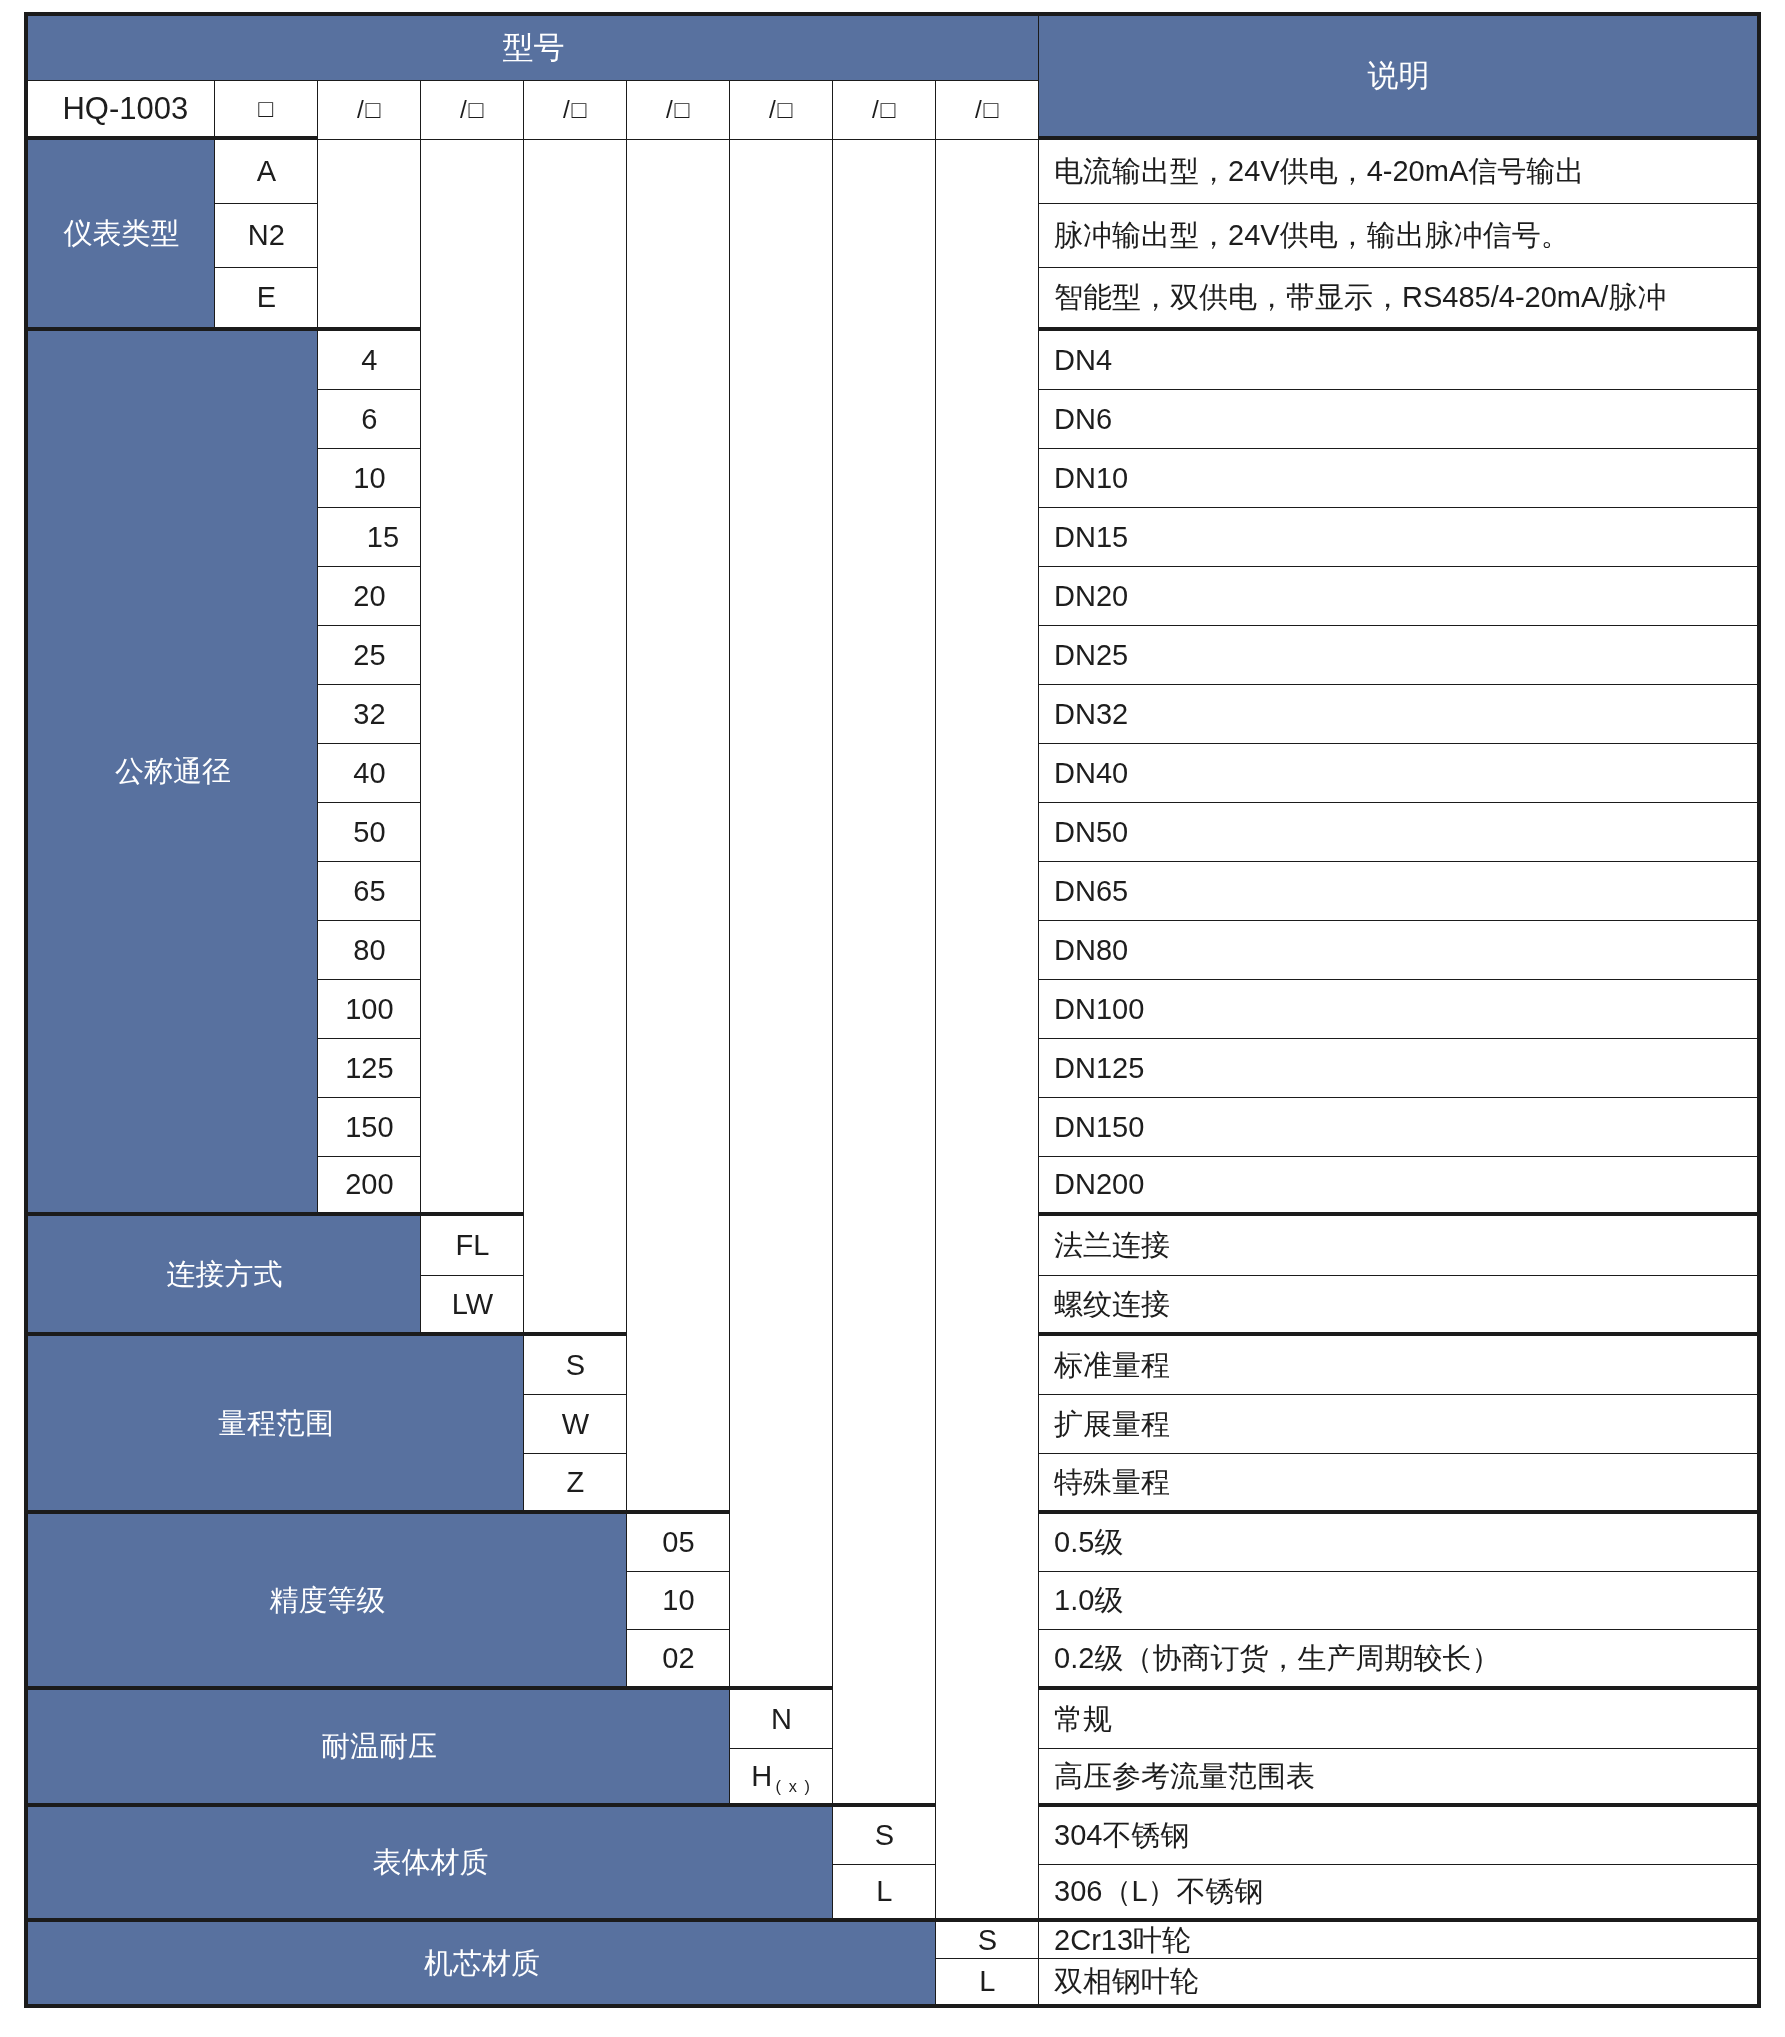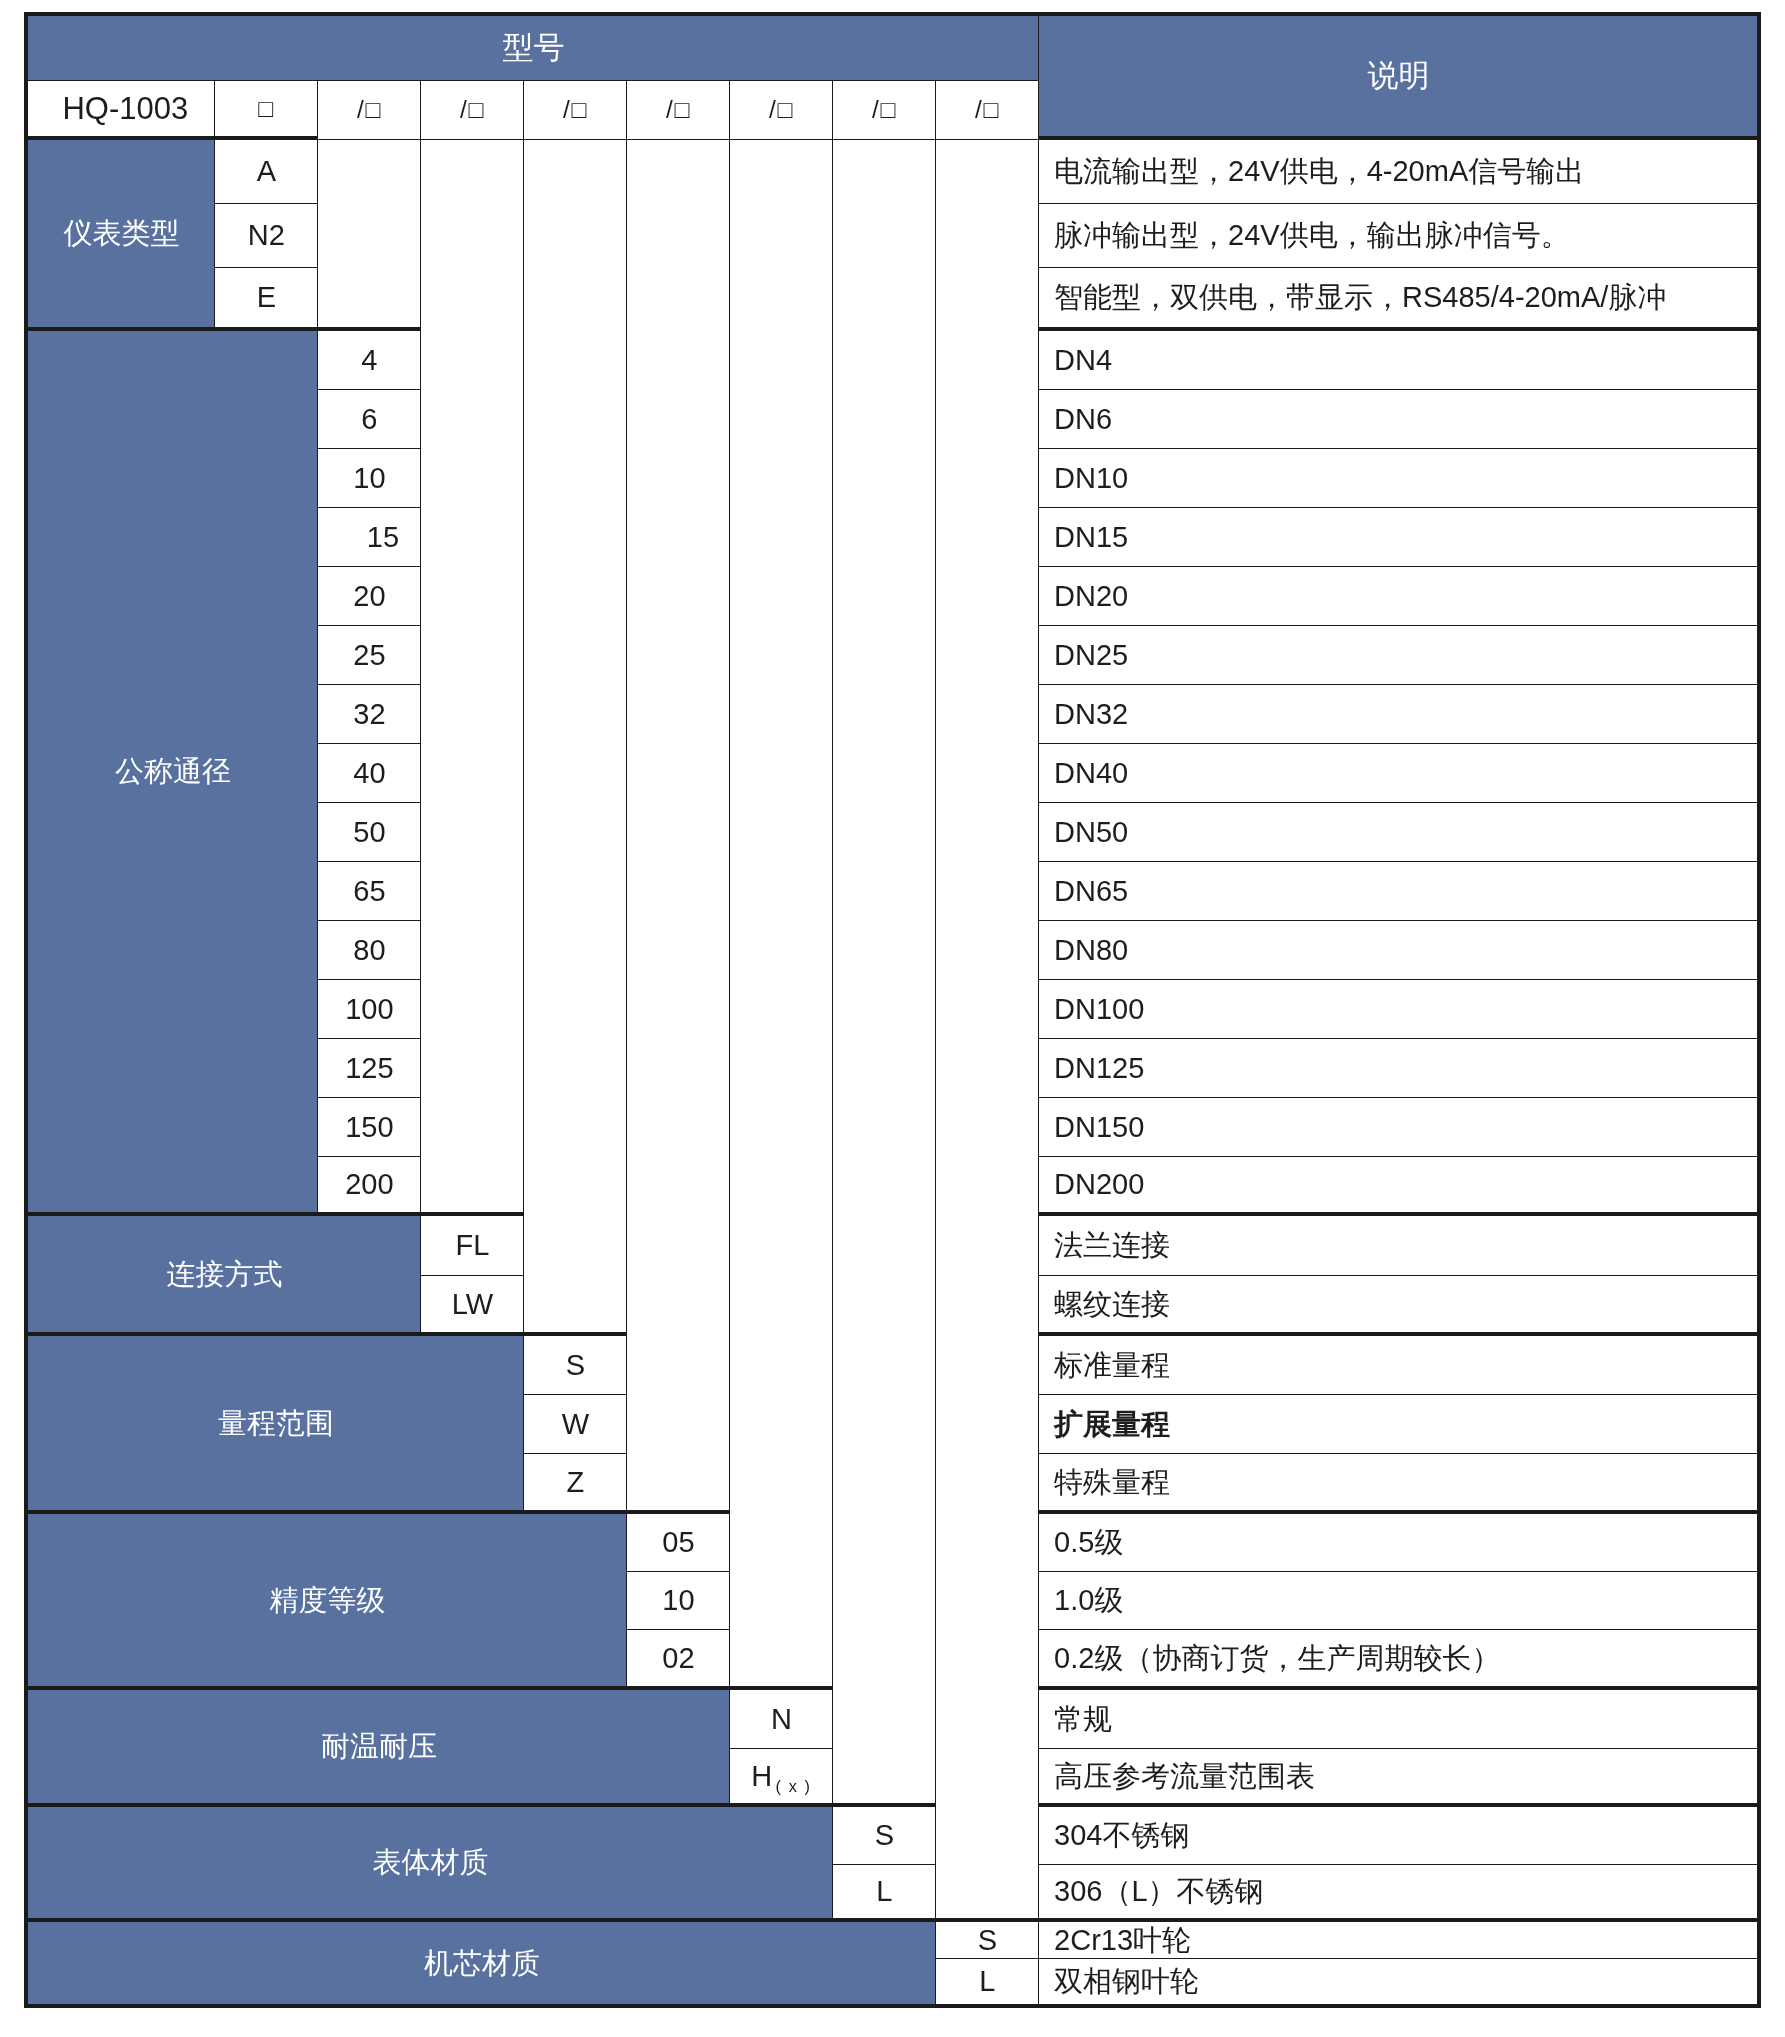--- a/index.html
+++ b/index.html
@@ -158,21 +158,21 @@
     <div class="cell desc nr tb" style="grid-area: 22 / 10 / 23 / 11;">螺纹连接</div>
     <div class="cell tb blue" style="grid-area: 23 / 1 / 26 / 5; background: rgb(88, 113, 159);">量程范围</div>
     <div class="cell tb" style="grid-area: 3 / 5 / 23 / 6;"></div>
     <div class="cell code" style="grid-area: 23 / 5 / 24 / 6;">
       <span>S</span>
     </div>
     <div class="cell desc nr" style="grid-area: 23 / 10 / 24 / 11;">标准量程</div>
     <div class="cell code" style="grid-area: 24 / 5 / 25 / 6;">
       <span>W</span>
     </div>
-    <div class="cell desc nr" style="grid-area: 24 / 10 / 25 / 11; font-weight: bold;">扩展量程</div>
+    <div class="cell desc nr" style="grid-area: 24 / 10 / 25 / 11;">扩展量程</div>
     <div class="cell code tb" style="grid-area: 25 / 5 / 26 / 6;">
       <span>Z</span>
     </div>
     <div class="cell desc nr tb" style="grid-area: 25 / 10 / 26 / 11;">特殊量程</div>
     <div class="cell tb blue" style="grid-area: 26 / 1 / 29 / 6; background: rgb(88, 113, 159);">精度等级</div>
     <div class="cell tb" style="grid-area: 3 / 6 / 26 / 7;"></div>
     <div class="cell code" style="grid-area: 26 / 6 / 27 / 7;">
       <span>05</span>
     </div>
     <div class="cell desc nr" style="grid-area: 26 / 10 / 27 / 11;">0.5级</div>

